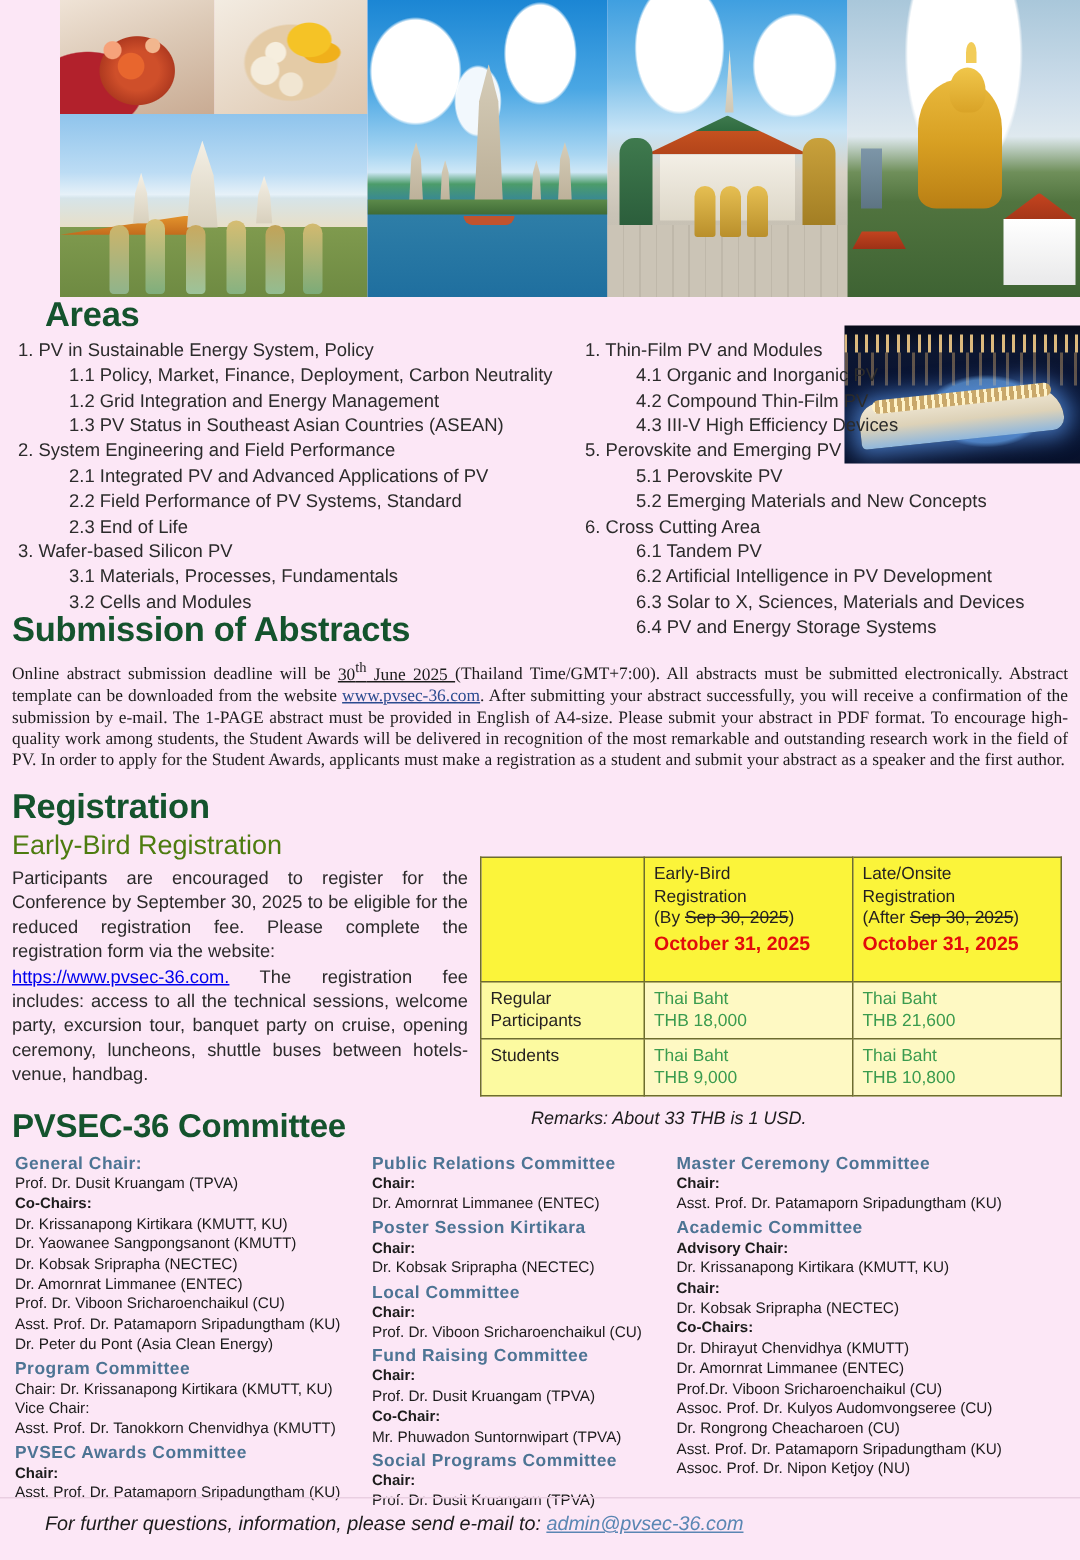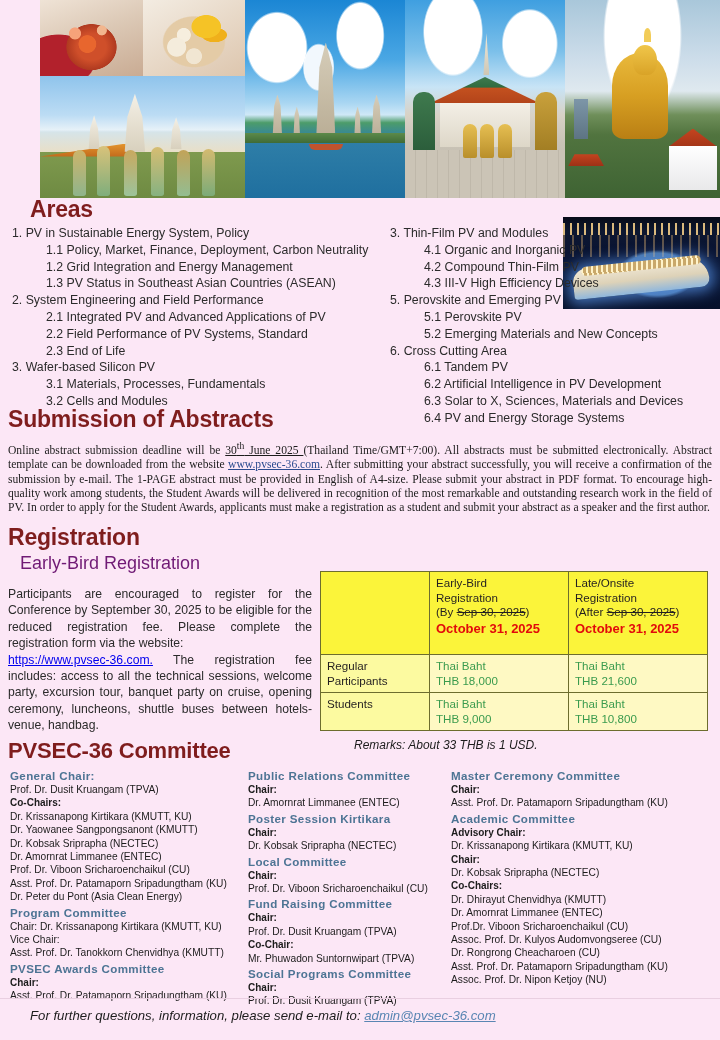--- a/index.html
+++ b/index.html
@@ -230,28 +230,28 @@
   }
   .cruise-deck {
     position: absolute; left: 18px; top: 44px; width: 120px; height: 9px;
     background: repeating-linear-gradient(90deg, #fff3c9 0 2px, #c9a86a 2px 5px);
     transform: rotate(-6deg); border-radius: 6px;
   }
 
   h2.sec {
     font-size: 23px;
     font-weight: bold;
-    color: #7f1d1d;
+    color: #14532d;
     margin: 0;
     letter-spacing: -0.2px;
   }
   h3.sub {
     font-size: 18px;
-    color: #701a75;
-    margin: 12px;
+    color: #4d7c0f;
+    margin: 0;
     font-weight: normal;
   }
 
   
   .areas { position: absolute; left: 0; top: 196px; width: 720px; }
   .areas h2 { padding-left: 30px; }
   .areas-cols { display: flex; margin-top: 2px; }
   .areas-col { width: 360px; }
   .areas-col.right { padding-left: 18px; box-sizing: border-box; }
   ul.topics { list-style: none; margin: 0; padding: 0; }
@@ -439,21 +439,21 @@
         <li class="lvl2">2.1 Integrated PV and Advanced Applications of PV</li>
         <li class="lvl2">2.2 Field Performance of PV Systems, Standard</li>
         <li class="lvl2">2.3 End of Life</li>
         <li class="lvl1">3. Wafer-based Silicon PV</li>
         <li class="lvl2">3.1 Materials, Processes, Fundamentals</li>
         <li class="lvl2">3.2 Cells and Modules</li>
       </ul>
     </div>
     <div class="areas-col right">
       <ul class="topics">
-        <li class="lvl1">3. Thin-Film PV and Modules</li>
+        <li class="lvl1">1. Thin-Film PV and Modules</li>
         <li class="lvl2">4.1 Organic and Inorganic PV</li>
         <li class="lvl2">4.2 Compound Thin-Film PV</li>
         <li class="lvl2">4.3 III-V High Efficiency Devices</li>
         <li class="lvl1">5. Perovskite and Emerging PV</li>
         <li class="lvl2">5.1 Perovskite PV</li>
         <li class="lvl2">5.2 Emerging Materials and New Concepts</li>
         <li class="lvl1">6. Cross Cutting Area</li>
         <li class="lvl2">6.1 Tandem PV</li>
         <li class="lvl2">6.2 Artificial Intelligence in PV Development</li>
         <li class="lvl2">6.3 Solar to X, Sciences, Materials and Devices</li>

